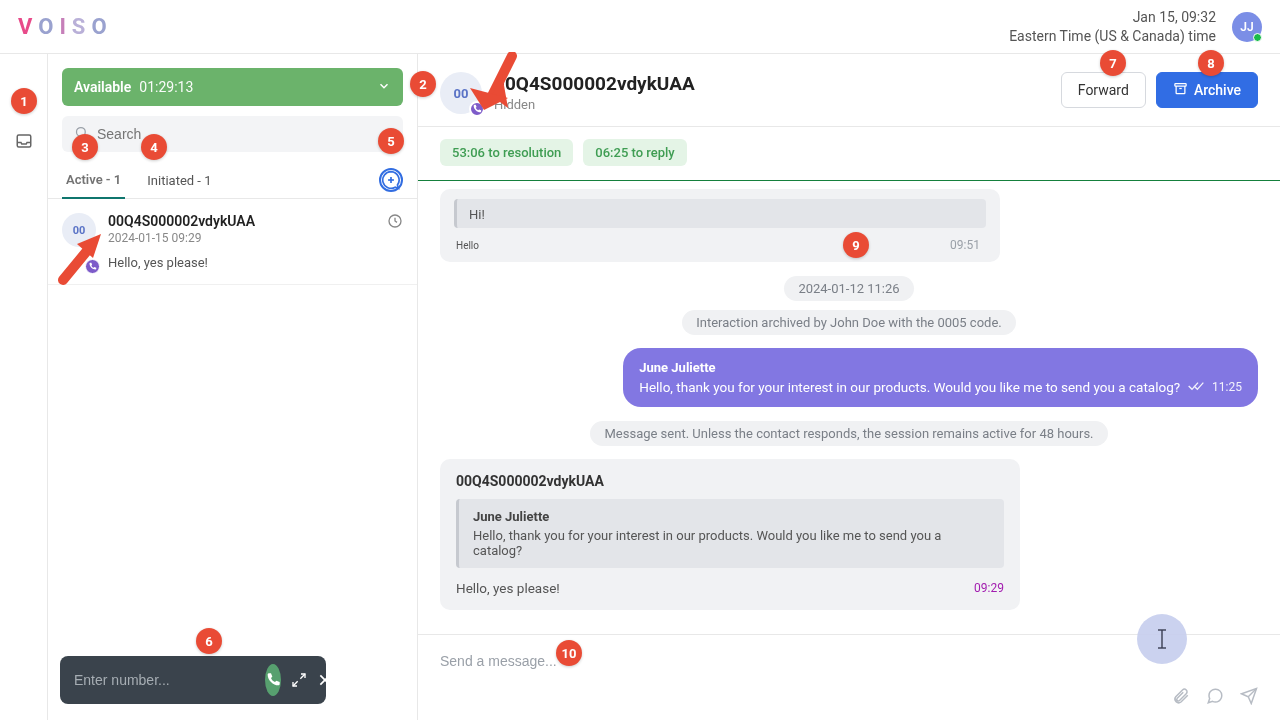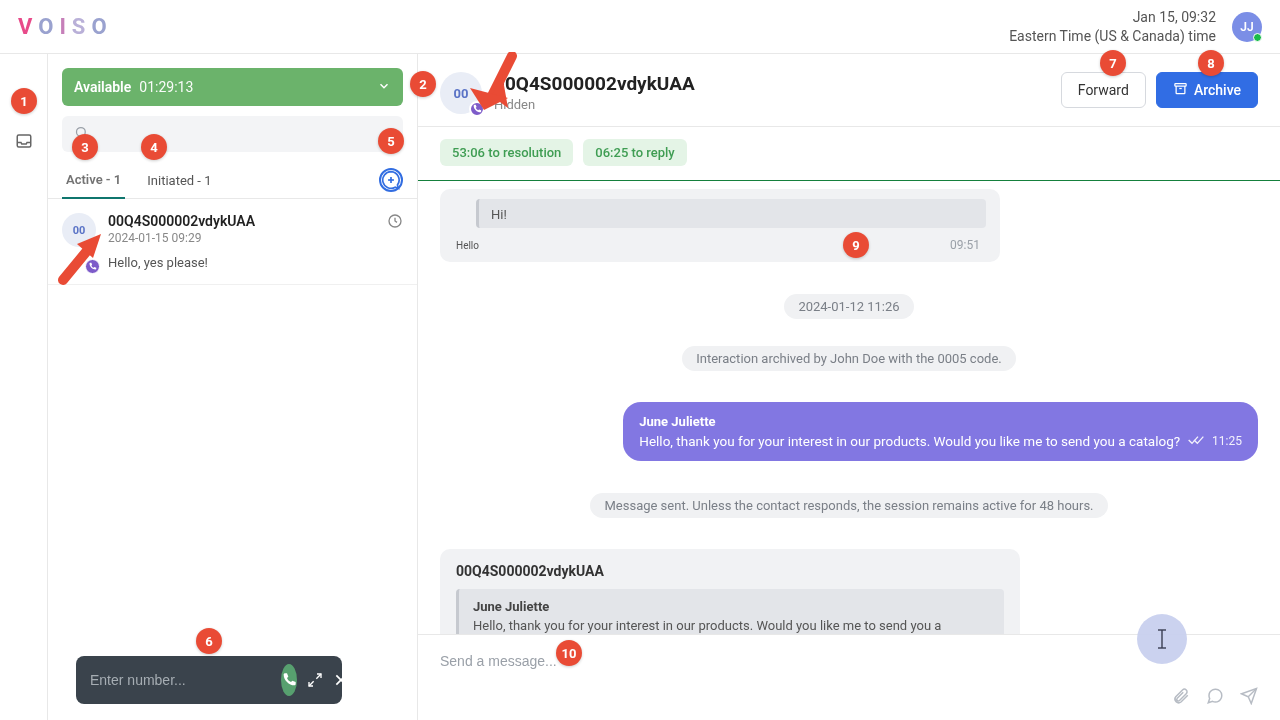--- a/index.html
+++ b/index.html
@@ -42,21 +42,21 @@
   .conv-av .circ { width: 34px; height: 34px; border-radius: 50%; background: #e9edf6; color: #5a73c6; font-size: 11px; font-weight: 700; display: flex; align-items: center; justify-content: center; }
   .conv-av .badge { position: absolute; bottom: -4px; right: -4px; width: 15px; height: 15px; border-radius: 50%; background: #7d5bc9; display: flex; align-items: center; justify-content: center; border: 1.5px solid #fff; }
   .conv-av .badge svg { width: 9px; height: 9px; }
   .conv-main { flex: 1; }
   .conv-title-row { display: flex; align-items: center; }
   .conv-title { font-weight: 600; font-size: 14px; color: #222; }
   .conv-time { font-size: 12px; color: #888; margin-top: 2px; }
   .conv-snip { font-size: 13px; color: #555; margin-top: 10px; }
   .conv-clock { color: #888; }
 
-  .dialer { position: absolute; bottom: 16px; left: 28px; width: 266px; height: 48px; background: #3a434c; border-radius: 8px; display: flex; align-items: center; padding: 0 24px 0 14px; gap: 10px; }
+  .dialer { position: absolute; bottom: 16px; left: 12px; width: 266px; height: 48px; background: #3a434c; border-radius: 8px; display: flex; align-items: center; padding: 0 24px 0 14px; gap: 10px; }
   .dialer input { flex: 1; background: transparent; border: none; outline: none; color: #dbe0e4; font-size: 14px; }
   .dialer input::placeholder { color: #a6adb3; }
   .dialer .callbtn { width: 32px; height: 32px; border-radius: 50%; background: #57a06f; display: flex; align-items: center; justify-content: center; }
   .dialer .iconbtn { width: 28px; height: 28px; display: flex; align-items: center; justify-content: center; color: #fff; }
 
   .main { flex: 1; display: flex; flex-direction: column; }
 
   .chead { padding: 18px 22px 12px 22px; border-bottom: 1px solid #e8e8e8; display: flex; align-items: flex-start; gap: 12px; }
   .chead .av { position: relative; }
   .chead .av .circ { width: 42px; height: 42px; border-radius: 50%; background: #e9edf6; color: #5a73c6; font-size: 13px; font-weight: 700; display: flex; align-items: center; justify-content: center; }
@@ -69,27 +69,27 @@
   .btn-outline { background: #fff; border: 1px solid #d6d9de; color: #333; }
   .btn-primary { background: #316de4; border: 1px solid #316de4; color: #fff; font-weight: 500; }
 
   .pills { padding: 12px 22px 14px 22px; display: flex; gap: 10px; border-bottom: 1px solid #15803d; }
   .pill { background: #e4f4e6; color: #3f9d53; padding: 6px 12px; border-radius: 6px; font-size: 13px; font-weight: 500; }
 
   .chat { flex: 1; overflow-y: auto; padding: 8px 22px 20px 22px; }
 
   .msg-in { max-width: 560px; }
   .msg-in .bubble { background: #f1f2f4; border-radius: 10px; padding: 10px 14px; }
-  .msg-in .quote { border-left: 3px solid #c6c9cf; background: #e3e5e9; padding: 6px 12px; border-radius: 4px; margin-bottom: 6px; margin-left: 22px; }
+  .msg-in .quote { border-left: 3px solid #c6c9cf; background: #e3e5e9; padding: 6px 12px; border-radius: 4px; margin-bottom: 6px; }
   .msg-in .quote .qt { font-size: 13px; color: #555; margin-top: 2px; }
   .msg-in .row2 { display: flex; justify-content: space-between; align-items: center; padding: 4px 6px 0 2px; }
   .msg-in .text { font-size: 10px; color: #555; }
   .msg-in .time { font-size: 12px; color: #9aa0a8; }
 
-  .datechip, .syschip { text-align: center; margin: 36px 0; }
+  .datechip, .syschip { text-align: center; margin: 18px 0; }
   .datechip span, .syschip span { background: #f0f1f3; color: #7a7f87; padding: 5px 14px; border-radius: 14px; font-size: 13px; }
 
   .msg-out { display: flex; justify-content: flex-end; }
   .msg-out .bubble { background: #8277e2; color: #fff; border-radius: 18px; padding: 12px 16px; max-width: 640px; }
   .msg-out .name { font-weight: 700; font-size: 13px; margin-bottom: 4px; }
   .msg-out .row { display: flex; align-items: center; gap: 8px; }
   .msg-out .text { font-size: 13.5px; }
   .msg-out .time { font-size: 12px; opacity: 0.9; }
   .msg-out .ticks { opacity: 0.9; }
 
@@ -154,20 +154,21 @@
       </span>
     </div>
 
     <div class="search-row">
       <span>
         <svg width="15" height="15" viewBox="0 0 24 24" fill="none" stroke="#9aa0a8" stroke-width="2">
             <circle cx="11" cy="11" r="7"></circle>
             <line x1="21" y1="21" x2="16.5" y2="16.5"></line>
           </svg>
       </span>
+      <input placeholder="Search" style="">
     </div>
 
     <div class="tabs">
       <div class="tab active">Active - 1</div>
       <div class="tab">Initiated - 1</div>
       <div class="spacer"></div>
       <div class="newchat">
         <svg width="22" height="22" viewBox="0 0 24 24" fill="none">
             <path d="M12 2a10 10 0 1 0 5 18.7L21 22l-1.3-4A10 10 0 0 0 12 2z" stroke="#326de1" stroke-width="2" fill="none"></path>
             <line x1="12" y1="8.5" x2="12" y2="15.5" stroke="#326de1" stroke-width="2"></line>

